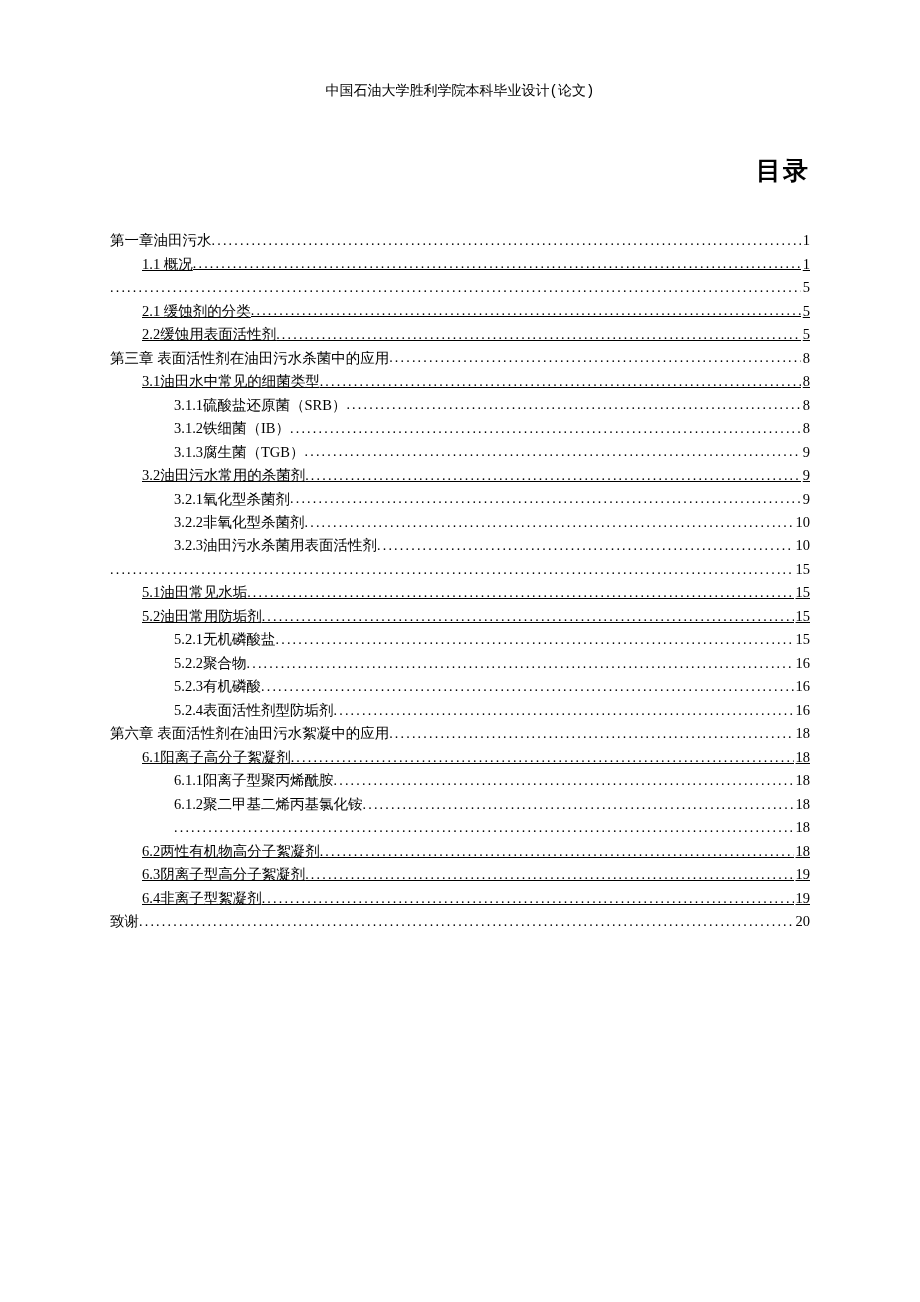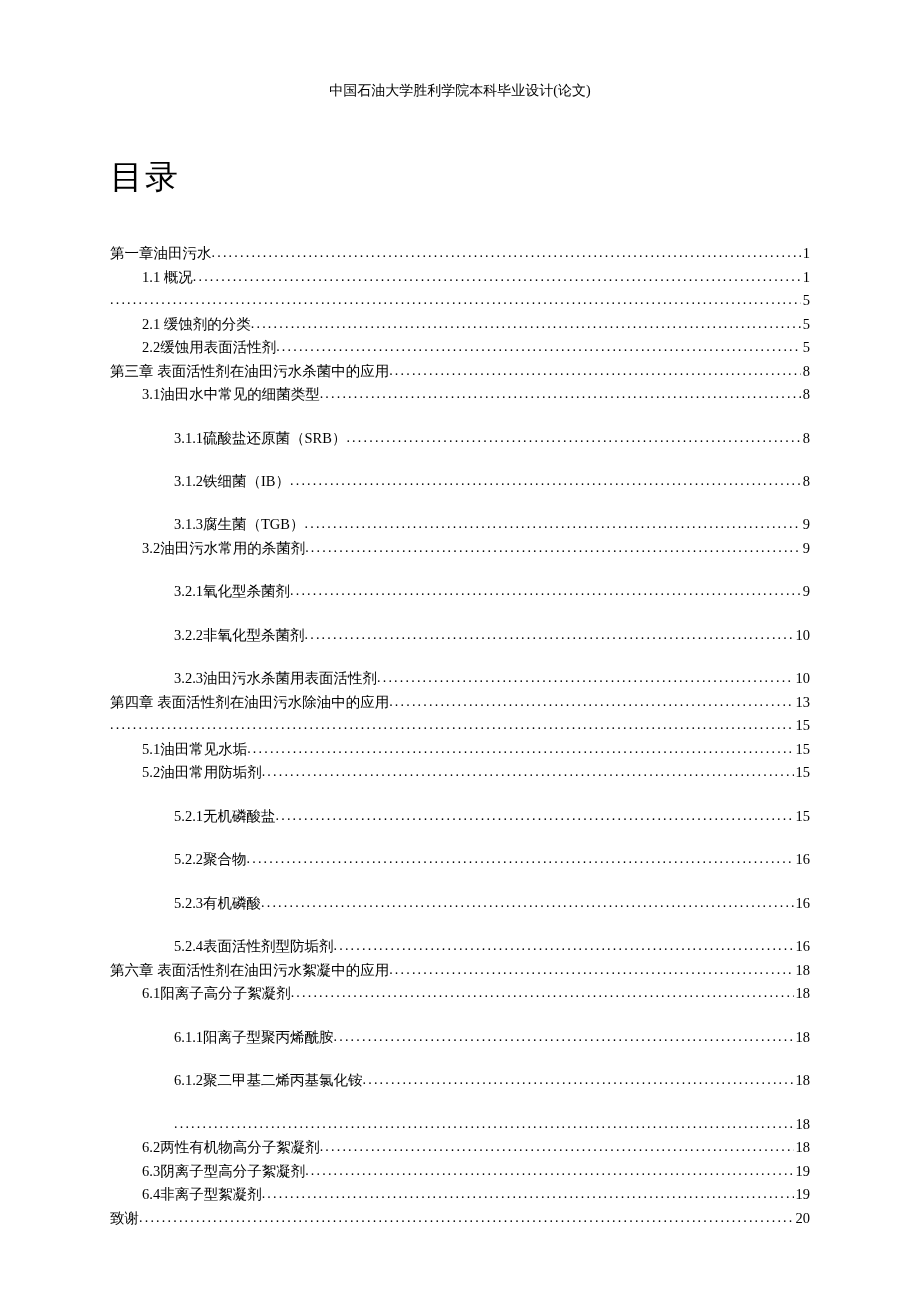--- a/index.html
+++ b/index.html
@@ -14,53 +14,54 @@
       height: 1302px;
       padding: 80px 110px 80px 110px;
       font-size: 14.5px;
       color: #000;
       line-height: 1.62;
     }
     .header {
       text-align: center;
       font-size: 14px;
       margin-bottom: 48px;
+      font-family: Liberation Mono, monospace;
     }
     .title {
-      text-align: left;
-      font-size: 33px;
-      font-weight: normal;
+      text-align: right;
+      font-size: 25px;
+      font-weight: bold;
       margin-bottom: 38px;
       letter-spacing: 2px;
     }
     .toc-entry {
       display: flex;
-      align-items: flex-start;
+      align-items: flex-end;
       white-space: nowrap;
       overflow: hidden;
     }
     .toc-text {
       flex-shrink: 0;
     }
     .toc-dots {
       flex: 1;
       overflow: hidden;
       letter-spacing: 2.2px;
       font-size: 14px;
     }
     .toc-dots::before {
       content: "..................................................................................................................................................";
     }
     .toc-page {
       flex-shrink: 0;
       padding-left: 2px;
     }
     .level1 { padding-left: 0; }
-    .level2 { padding-left: 32px; }
-    .level3 { padding-left: 64px; margin-top: 20px; }
+    .level2 { padding-left: 32px; text-decoration: underline; }
+    .level3 { padding-left: 64px; }
   </style>
 </head>
 <body>
 
 <div class="header">中国石油大学胜利学院本科毕业设计(论文)</div>
 
 <div class="title">目录</div>
 
 <div id="toc-container">
     <div class="toc-entry level1">
@@ -126,25 +127,20 @@
       <span class="toc-text">3.2.2非氧化型杀菌剂</span>
       <span class="toc-dots"></span>
       <span class="toc-page">10</span>
     </div>
     <div class="toc-entry level3">
       <span class="toc-text">3.2.3油田污水杀菌用表面活性剂</span>
       <span class="toc-dots"></span>
       <span class="toc-page">10</span>
     </div>
     <div class="toc-entry level1">
-      <span class="toc-text">第四章 表面活性剂在油田污水除油中的应用</span>
-      <span class="toc-dots"></span>
-      <span class="toc-page">13</span>
-    </div>
-    <div class="toc-entry level1">
       <span class="toc-dots"></span>
       <span class="toc-page">15</span>
     </div>
     <div class="toc-entry level2">
       <span class="toc-text">5.1油田常见水垢</span>
       <span class="toc-dots"></span>
       <span class="toc-page">15</span>
     </div>
     <div class="toc-entry level2">
       <span class="toc-text">5.2油田常用防垢剂</span>

